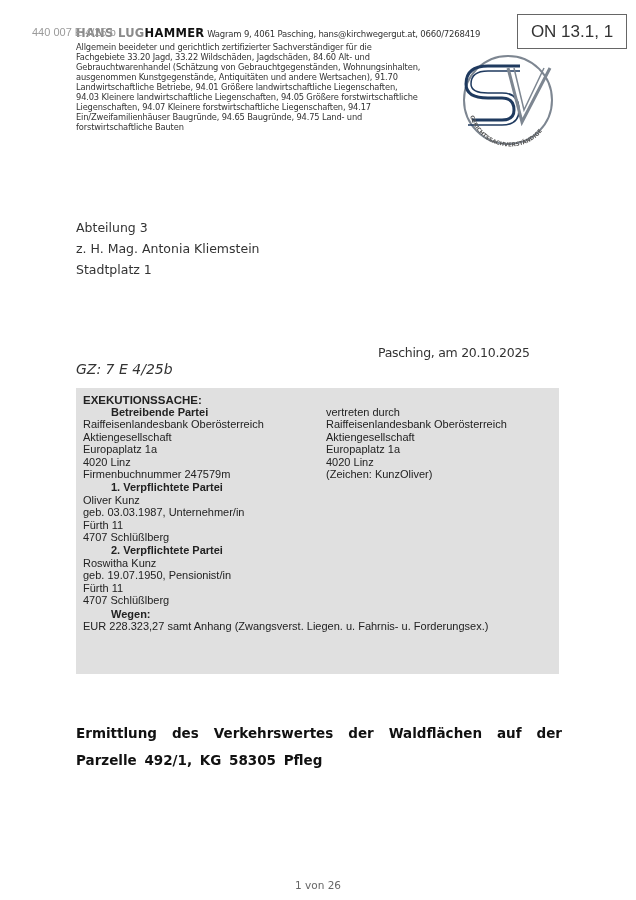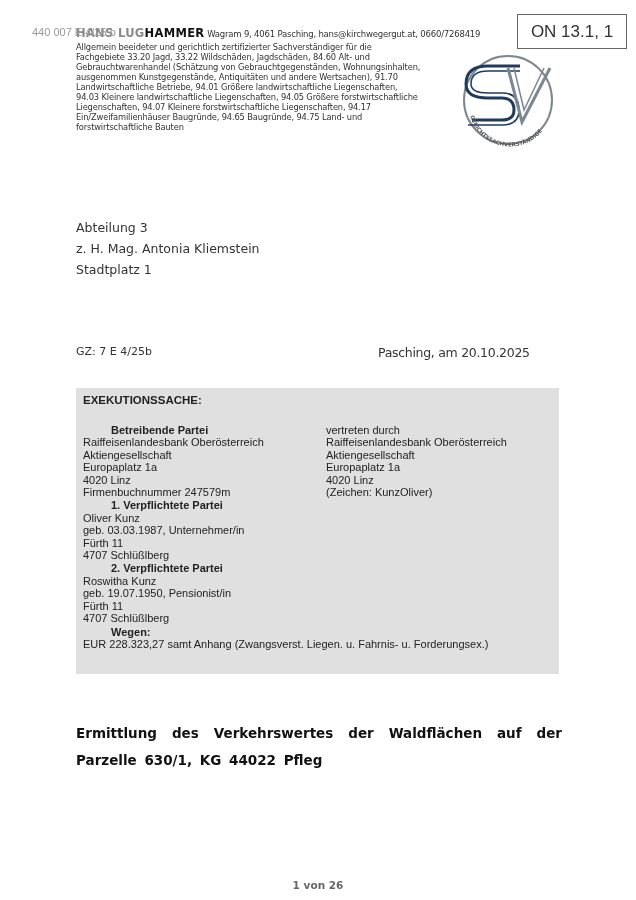--- a/index.html
+++ b/index.html
@@ -33,46 +33,46 @@
   }
 
   .logo { left: 458px; top: 54px; width: 100px; height: 95px; }
 
   
   .address {
     left: 76px; top: 217px; font-size: 12.5px; line-height: 21.2px; color: #333;
   }
   .address div { white-space: nowrap; }
 
-  .gz { left: 76px; top: 345px; font-size: 11px; color: #333; }
+  .gz { left: 76px; top: 361px; font-size: 14px; color: #333; font-style: italic; }
   .place-date { left: 378px; top: 345px; font-size: 12.5px; color: #333; letter-spacing: -0.3px; }
 
   
   .case-box {
     left: 76px; top: 388px; width: 483px; height: 286px; background: #e0e0e0;
     font-family: "Liberation Sans", sans-serif; font-size: 11px; color: #222;
     box-sizing: border-box; padding: 6px 7px;
   }
-  .case-title { font-weight: bold; font-size: 11.5px; margin-bottom: 18px; }
+  .case-title { font-weight: bold; font-size: 11.5px; margin-bottom: 0; }
   .row { display: flex; }
   .col-left { width: 243px; }
   .col-right { width: 220px; }
   .bold { font-weight: bold; padding-left: 28px; }
   .line { line-height: 12.4px; white-space: nowrap; }
   .party-block { margin-top: 1px; }
 
   
   .subject {
     left: 76px; top: 720px; width: 486px; font-size: 13.5px; font-weight: bold;
     line-height: 27px; color: #111; text-align: justify; text-align-last: left;
     word-spacing: 3px;
   }
 
   .page-num {
-    left: 0; top: 879px; width: 636px; text-align: center; font-size: 10.5px; color: #666; font-weight: bold;
+    left: 0; top: 879px; width: 636px; text-align: center; font-size: 10.5px; color: #666;
   }
 </style>
 </head>
 <body>
 
 <div class="abs stamp">440 007 E 4/25 b</div>
 
 <div class="abs header-line">
   <span class="name-grey">HANS LUG</span><span class="name-bold">HAMMER</span>
   <span class="contact">Wagram 9, 4061 Pasching, hans@kirchwegergut.at, 0660/7268419</span>
@@ -147,15 +147,15 @@
     <div class="line">Fürth 11</div>
     <div class="line">4707 Schlüßlberg</div>
   </div>
 
   <div class="party-block">
     <div class="line bold">Wegen:</div>
     <div class="line">EUR 228.323,27 samt Anhang (Zwangsverst. Liegen. u. Fahrnis- u. Forderungsex.)</div>
   </div>
 </div>
 
-<div class="abs subject">Ermittlung des Verkehrswertes der Waldflächen auf der Parzelle 630/1, KG 44022 Pfleg</div>
+<div class="abs subject">Ermittlung des Verkehrswertes der Waldflächen auf der Parzelle 492/1, KG 58305 Pfleg</div>
 
 <div class="abs page-num">1 von 26</div>
 
 </body></html>

